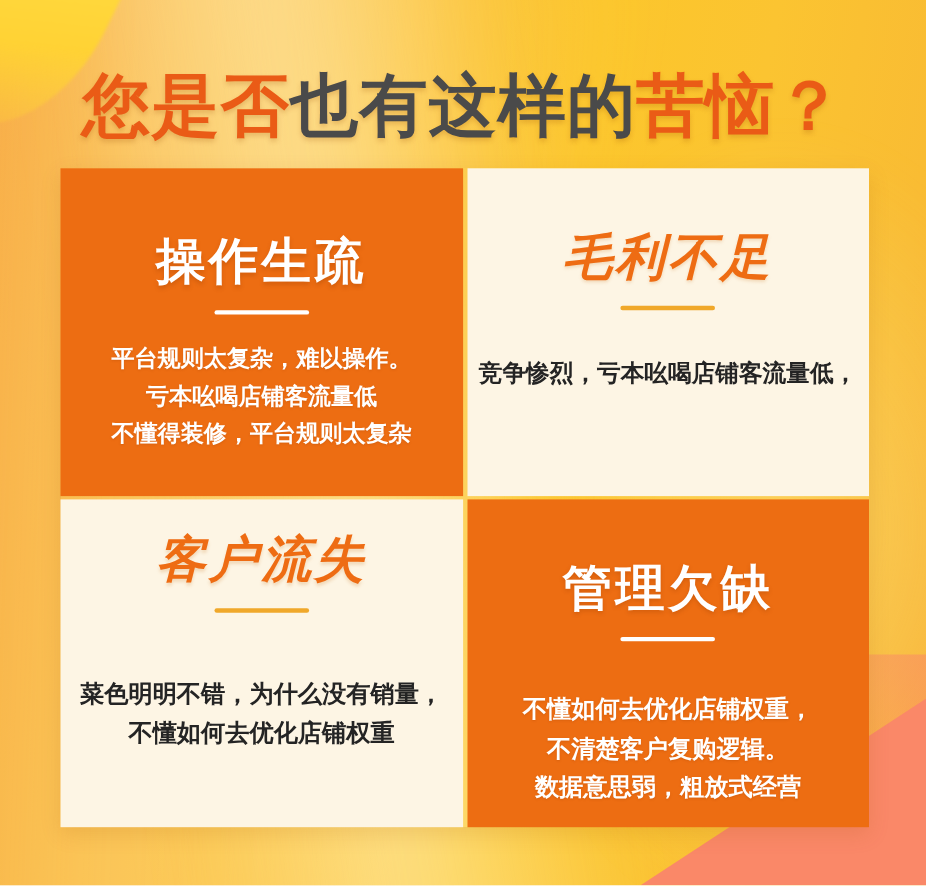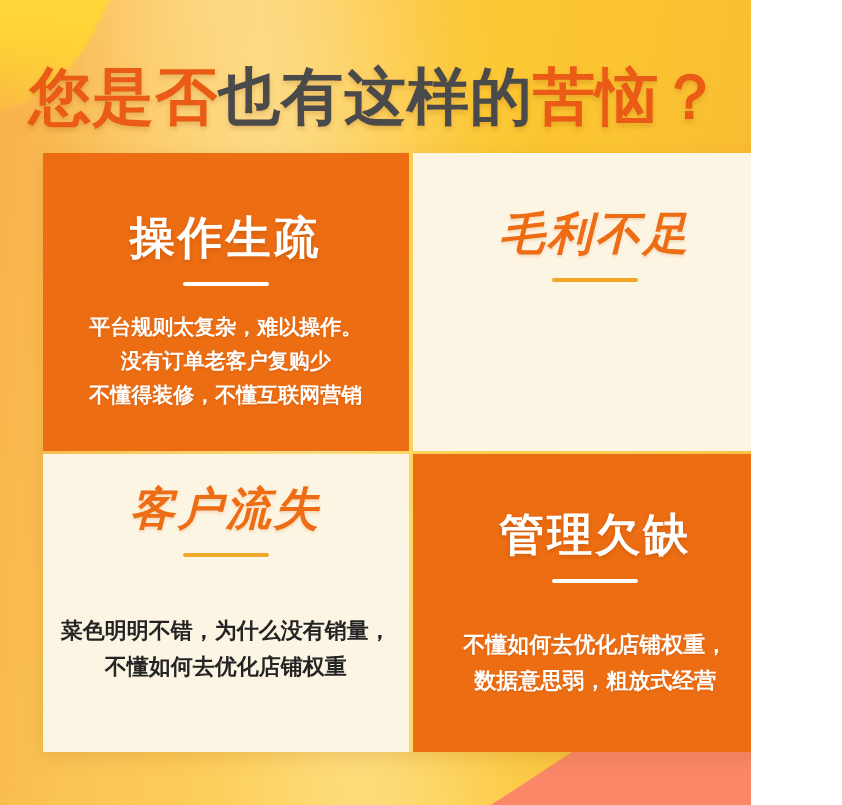--- a/index.html
+++ b/index.html
@@ -6,21 +6,21 @@
     margin: 0;
     padding: 0;
     background: #ffffff;
   }
   body {
     font-family: "Liberation Sans", "DejaVu Sans", sans-serif;
   }
 
   .poster {
     position: relative;
-    width: 751px;
+    width: 842px;
     height: 805px;
     overflow: hidden;
     
     background:
       linear-gradient(100deg,
         #F59A2C 0%,
         #F8AE2E 18%,
         #FBBE2F 38%,
         #FCC62B 56%,
         #FBC431 72%,
@@ -97,21 +97,21 @@
     z-index: 5;
     text-shadow: 0 3px 5px rgba(150,70,0,0.22);
   }
   .headline .hl-a { color: #EA5B16; }
   .headline .hl-b { color: #4A4A4A; }
   .headline .hl-c { color: #EA5B16; }
 
   
   .grid {
     position: absolute;
-    left: 43px;
+    left: 55px;
     top: 153px;
     width: 735px;
     height: 599px;
     display: grid;
     grid-template-columns: 1fr 1fr;
     grid-template-rows: 1fr 1fr;
     gap: 3px 4px;
     z-index: 4;
     box-shadow: 0 6px 18px rgba(160,80,0,0.16);
   }
@@ -187,44 +187,46 @@
     <span class="hl-a">您是否</span><span class="hl-b">也有这样的</span><span class="hl-c">苦恼？</span>
   </h1>
 
   <div class="grid">
 
     <div class="card dark c1">
       <div class="card-title">操作生疏</div>
       <div class="card-divider"></div>
       <div class="card-body">
         <span class="card-body-line">平台规则太复杂，难以操作。</span>
-        <span class="card-body-line">没有订单老客户复购少</span>
-        <span class="card-body-line">不懂得装修，不懂互联网营销</span>
+        <span class="card-body-line">亏本吆喝店铺客流量低</span>
+        <span class="card-body-line">不懂得装修，平台规则太复杂</span>
       </div>
     </div>
 
     <div class="card light c2">
       <div class="card-title">毛利不足</div>
       <div class="card-divider"></div>
       <div class="card-body">
+        <span class="card-body-line">竞争惨烈，亏本吆喝店铺客流量低，</span>
       </div>
     </div>
 
     <div class="card light c3">
       <div class="card-title">客户流失</div>
       <div class="card-divider"></div>
       <div class="card-body">
         <span class="card-body-line">菜色明明不错，为什么没有销量，</span>
         <span class="card-body-line">不懂如何去优化店铺权重</span>
       </div>
     </div>
 
     <div class="card dark c4">
       <div class="card-title">管理欠缺</div>
       <div class="card-divider"></div>
       <div class="card-body">
         <span class="card-body-line">不懂如何去优化店铺权重，</span>
+        <span class="card-body-line">不清楚客户复购逻辑。</span>
         <span class="card-body-line">数据意思弱，粗放式经营</span>
       </div>
     </div>
 
   </div>
 </div>
 
 </body></html>

